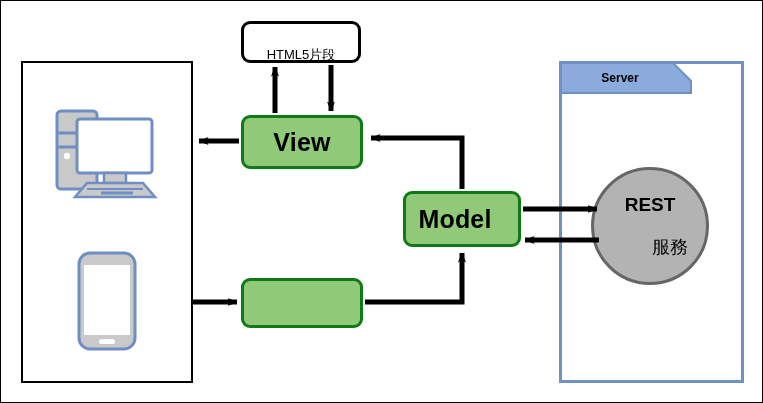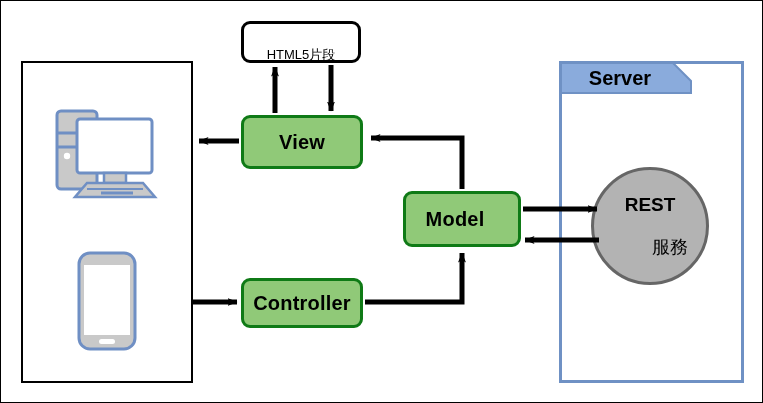--- a/index.html
+++ b/index.html
@@ -36,21 +36,21 @@
     color: #000000;
   }
   .green-box {
     position: absolute;
     background: #90c978;
     border: 3px solid #0f7a16;
     border-radius: 9px;
     box-sizing: border-box;
   }
   .green-text {
-    font-size: 20px;
+    font-size: 25px;
     font-weight: bold;
     letter-spacing: 0.2px;
   }
   .html5-box {
     position: absolute;
     background: #ffffff;
     border: 3px solid #000000;
     border-radius: 9px;
     box-sizing: border-box;
   }
@@ -91,21 +91,21 @@
     font-size: 19px;
     font-weight: bold;
   }
   .rest-line2 {
     font-size: 18px;
     font-weight: normal;
     margin-left: 40px;
   }
   .server-tab-text {
     position: absolute;
-    font-size: 20px;
+    font-size: 12px;
     font-weight: bold;
     display: flex;
     align-items: center;
     justify-content: center;
     pointer-events: none;
   }
 </style>
 </head>
 <body>
 
@@ -115,21 +115,20 @@
 
   <div class="server-panel" style="left:558px; top:60px; width:185px; height:322px;"></div>
 
   <div class="green-box" style="left:240px; top:114px; width:122px; height:54px;"></div>
   <div class="node-label green-text" style="left:240px; top:114px; width:122px; height:54px;">View</div>
 
   <div class="green-box" style="left:402px; top:190px; width:118px; height:56px;"></div>
   <div class="node-label green-text" style="left:402px; top:190px; width:104px; height:56px;">Model</div>
 
   <div class="green-box" style="left:240px; top:277px; width:122px; height:50px;"></div>
-  <div class="node-label green-text" style="left:240px; top:277px; width:122px; height:50px;">Controller</div>
 
   <div class="html5-box" style="left:240px; top:20px; width:120px; height:42px;"></div>
   <div class="node-label html5-text" style="left:240px; top:33px; width:120px; height:42px;">HTML5片段</div>
 
   <div class="rest-circle" style="left:590px; top:166px; width:118px; height:118px;"></div>
   <div class="rest-text" style="left:590px; top:166px; width:118px; height:118px;">
     <span class="rest-line1">REST</span>
     <span class="rest-line2">服務</span>
   </div>
 

